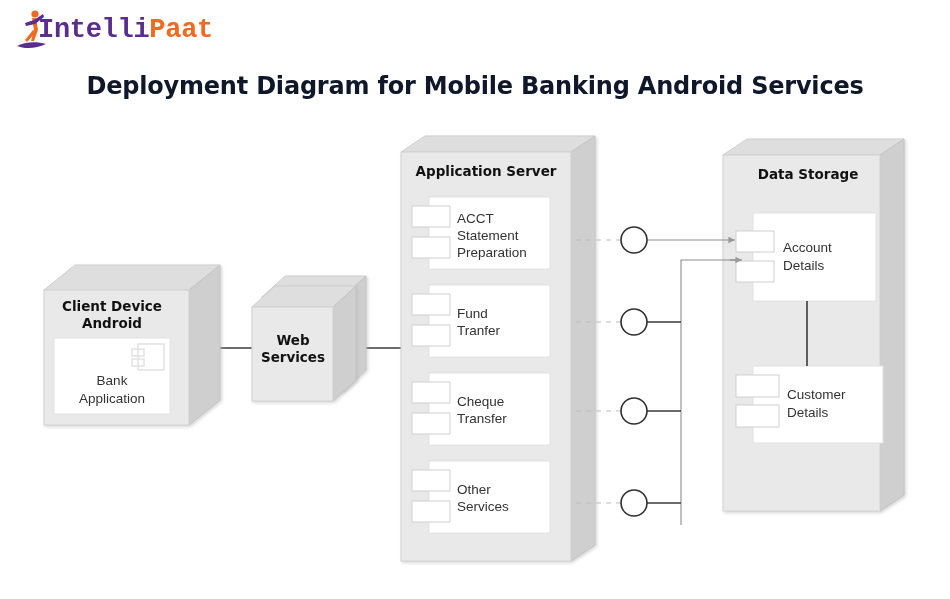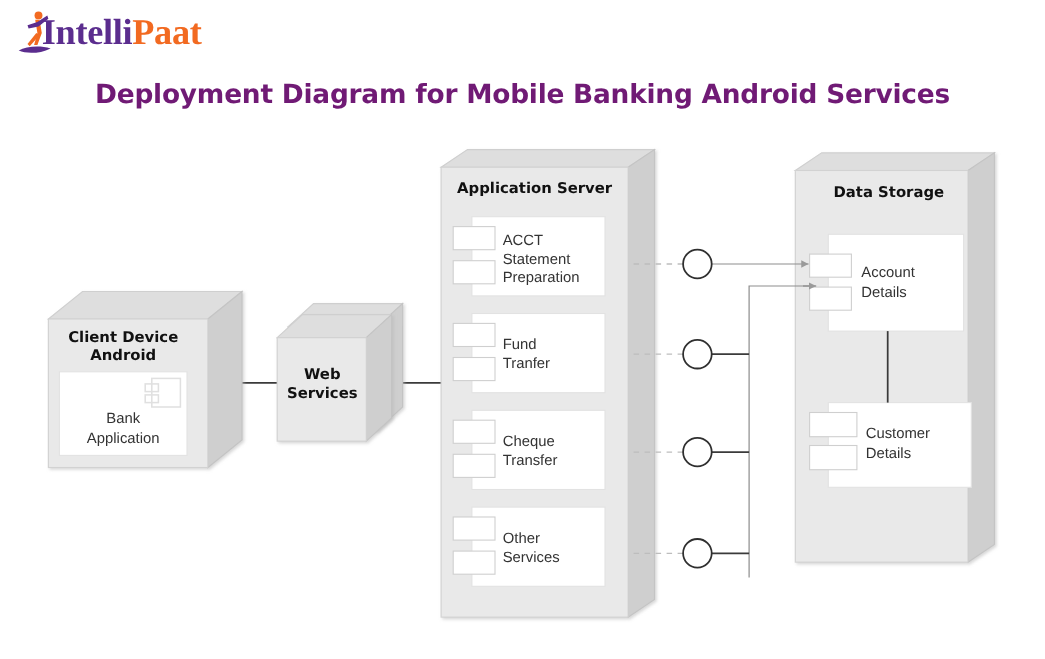--- a/index.html
+++ b/index.html
@@ -31,42 +31,42 @@
     display: flex;
     align-items: center;
   }
   #logo .logo-mark {
     width: 34px;
     height: 44px;
     position: relative;
     flex: 0 0 auto;
   }
   #logo .logo-text {
-    font-family: Liberation Serif, serif;
-    font-size: 33px;
+    font-family: Liberation Mono, monospace;
+    font-size: 27px;
     font-weight: 700;
     letter-spacing: -0.3px;
     margin-left: -12px;
     line-height: 1;
     white-space: nowrap;
   }
   #logo .logo-text .t-intelli { color: #5b2d8e; }
   #logo .logo-text .t-paat { color: #f26a21; }
 
   
   #page-title {
     position: absolute;
     left: 0;
     top: 72px;
     width: 950px;
     text-align: center;
     font-family: "DejaVu Sans", sans-serif;
     font-size: 24px;
     font-weight: 700;
-    color: #701a75;
+    color: #0f172a;
     letter-spacing: -0.2px;
   }
 
   
   #diagram {
     position: absolute;
     left: 0;
     top: 0;
     width: 950px;
     height: 599px;

